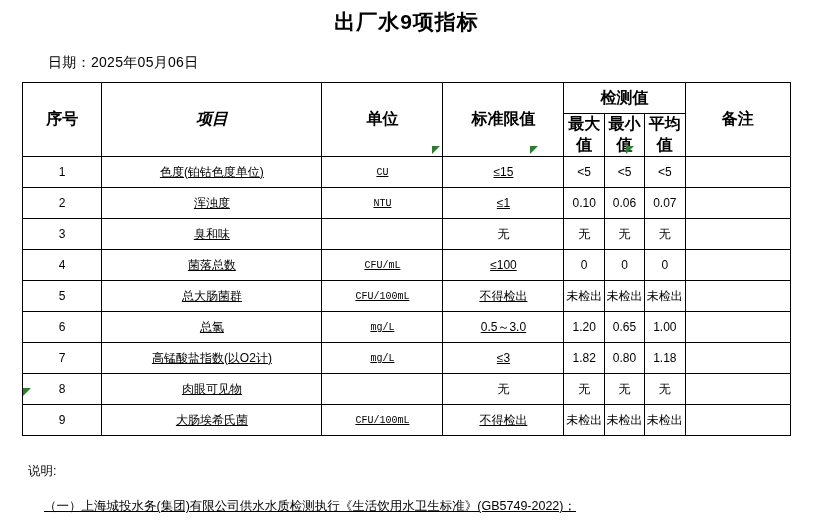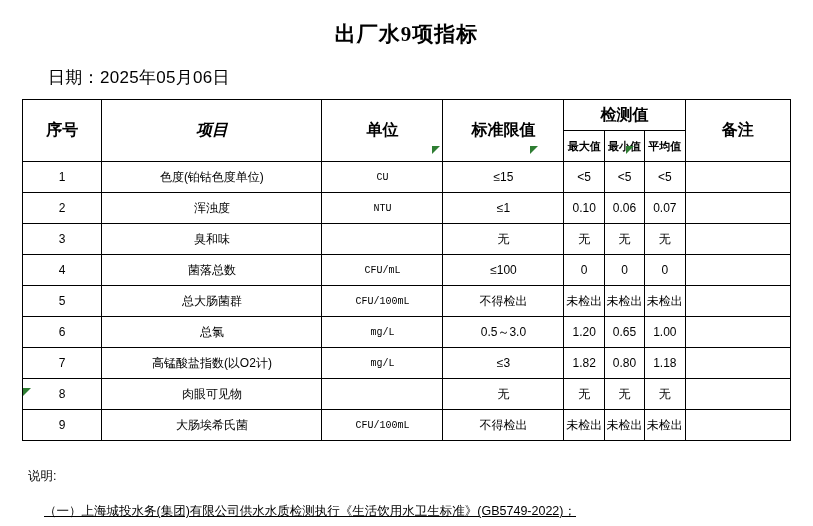--- a/index.html
+++ b/index.html
@@ -19,27 +19,27 @@
     width: 813px;
     height: 526px;
     position: relative;
     box-sizing: border-box;
   }
   .doc-title {
     text-align: center;
     font-size: 21px;
     font-weight: bold;
     letter-spacing: 1px;
-    padding-top: 20px;
-    font-family: Liberation Serif, serif;
+    padding-top: 8px;
+    font-family: Liberation Sans, sans-serif;
   }
   .date-line {
     margin-top: 18px;
     margin-left: 48px;
-    font-size: 17px;
+    font-size: 14px;
     letter-spacing: 0.3px;
   }
   .table-wrap {
     margin: 10px 22px 0 22px;
   }
   table.report {
     border-collapse: collapse;
     width: 769px;
     table-layout: fixed;
     font-size: 12px;
@@ -50,25 +50,26 @@
     vertical-align: middle;
     padding: 0;
     height: 30px;
     font-weight: normal;
   }
   table.report thead th {
     font-weight: bold;
     font-size: 16px;
   }
   table.report thead th.sub {
-    font-size: 11px;
+    font-size: 16px;
   }
   td.left-cell {
     text-align: left;
     padding-left: 9px;
+    text-decoration: underline;
   }
   .mono {
     font-family: "Liberation Mono", "DejaVu Sans Mono", monospace;
     font-size: 10px;
   }
   .num-col { width: 60px; }
   .item-col { width: 168px; font-style: italic; }
   .unit-col { width: 92px; }
   .limit-col { width: 92px; }
   .val-col { width: 92px; }

